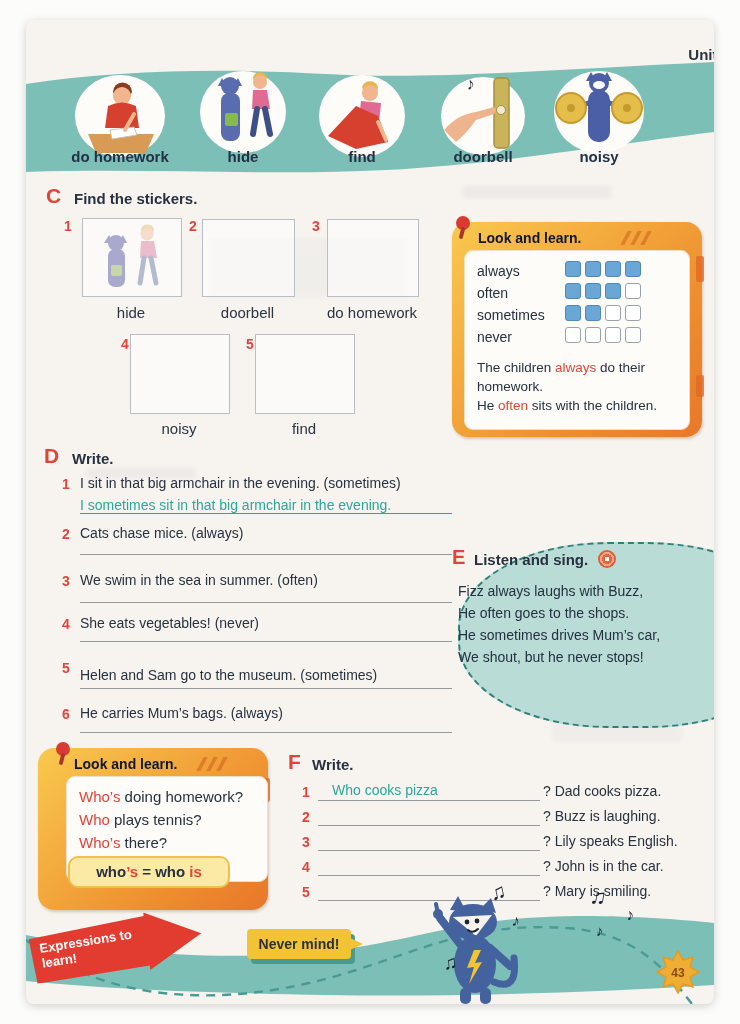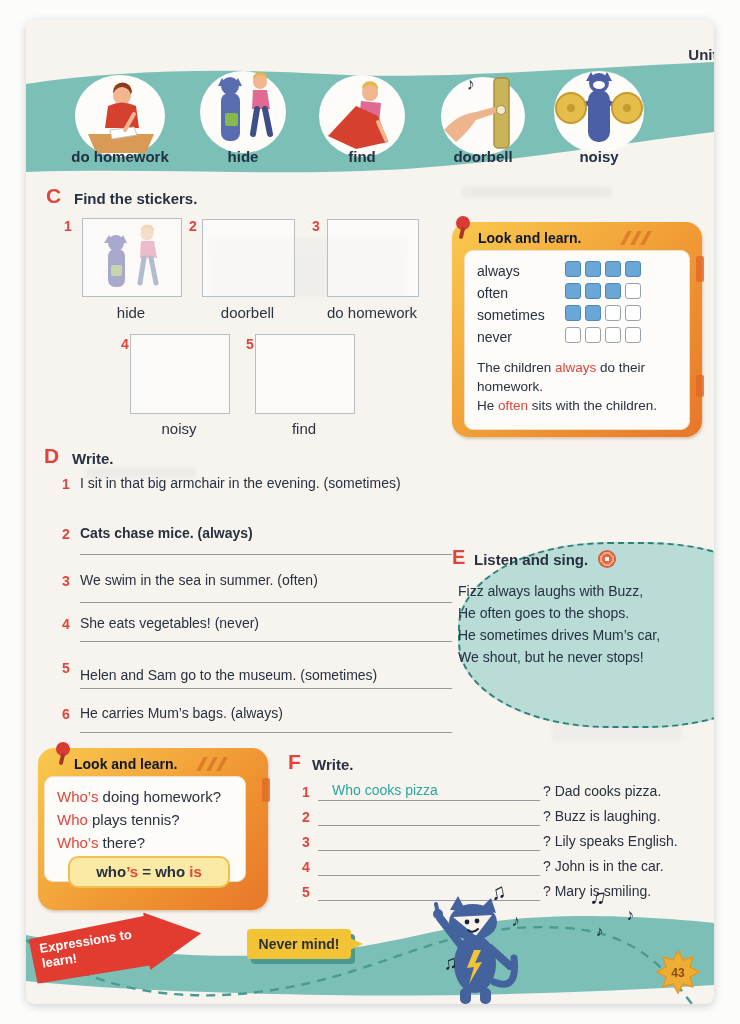--- a/index.html
+++ b/index.html
@@ -208,23 +208,24 @@
       <span>The children </span><span class="hl">always</span><span> do their homework.</span><br>
       <span>He </span><span class="hl">often</span><span> sits with the children.</span>
     </div>
   </div>
 
   <span class="abs letter" style="left:18px;top:424px;">D</span>
   <span class="abs sec-title" style="left:46px;top:430px;">Write.</span>
 
   <span class="abs num" style="left:36px;top:456px;">1</span>
   <span class="ditem-text" style="left:54px;top:455px;">I sit in that big armchair in the evening. (sometimes)</span>
+  <span class="ditem-text answer tealline" style="left:54px;top:477px;width:372px;">I sometimes sit in that big armchair in the evening.</span>
 
   <span class="abs num" style="left:36px;top:506px;">2</span>
-  <span class="ditem-text" style="left:54px;top:505px;font-weight:bold;">Cats chase mice. (always)</span>
+  <span class="ditem-text" style="left:54px;top:505px;">Cats chase mice. (always)</span>
   <div class="dline" style="left:54px;top:534px;width:372px;"></div>
 
   <span class="abs num" style="left:36px;top:553px;">3</span>
   <span class="ditem-text" style="left:54px;top:552px;">We swim in the sea in summer. (often)</span>
   <div class="dline" style="left:54px;top:582px;width:372px;"></div>
 
   <span class="abs num" style="left:36px;top:596px;">4</span>
   <span class="ditem-text" style="left:54px;top:595px;">She eats vegetables! (never)</span>
   <div class="dline" style="left:54px;top:621px;width:372px;"></div>
 
@@ -246,21 +247,21 @@
   <span class="song" style="left:432px;top:626px;">We shout, but he never stops!</span>
 
   <div class="llframe" style="left:12px;top:728px;width:230px;height:162px;">
     <div class="accent" style="right:-2px;top:30px;width:8px;height:24px;"></div>
     <span class="slash" style="left:162px;top:9px;"></span>
     <span class="slash" style="left:172px;top:9px;"></span>
     <span class="slash" style="left:182px;top:9px;"></span>
   </div>
   <span class="pin" style="left:30px;top:722px;"></span>
   <span class="lltitle" style="left:48px;top:736px;">Look and learn.</span>
-  <div class="llpanel" style="left:18px;top:756px;width:202px;height:106px;padding:8px 0 0 12px;box-sizing:border-box;">
+  <div class="llpanel" style="left:40px;top:756px;width:202px;height:106px;padding:8px 0 0 12px;box-sizing:border-box;">
     <div class="q"><span class="hl">Who’s</span><span> doing homework?</span></div>
     <div class="q"><span class="hl">Who</span><span> plays tennis?</span></div>
     <div class="q"><span class="hl">Who’s</span><span> there?</span></div>
   </div>
   <div class="pill" style="left:42px;top:836px;width:158px;height:28px;">
     <span>who</span><span class="hl">’s</span><span> = who </span><span class="hl">is</span>
   </div>
 
   <span class="abs letter" style="left:262px;top:730px;">F</span>
   <span class="abs sec-title" style="left:286px;top:736px;">Write.</span>

